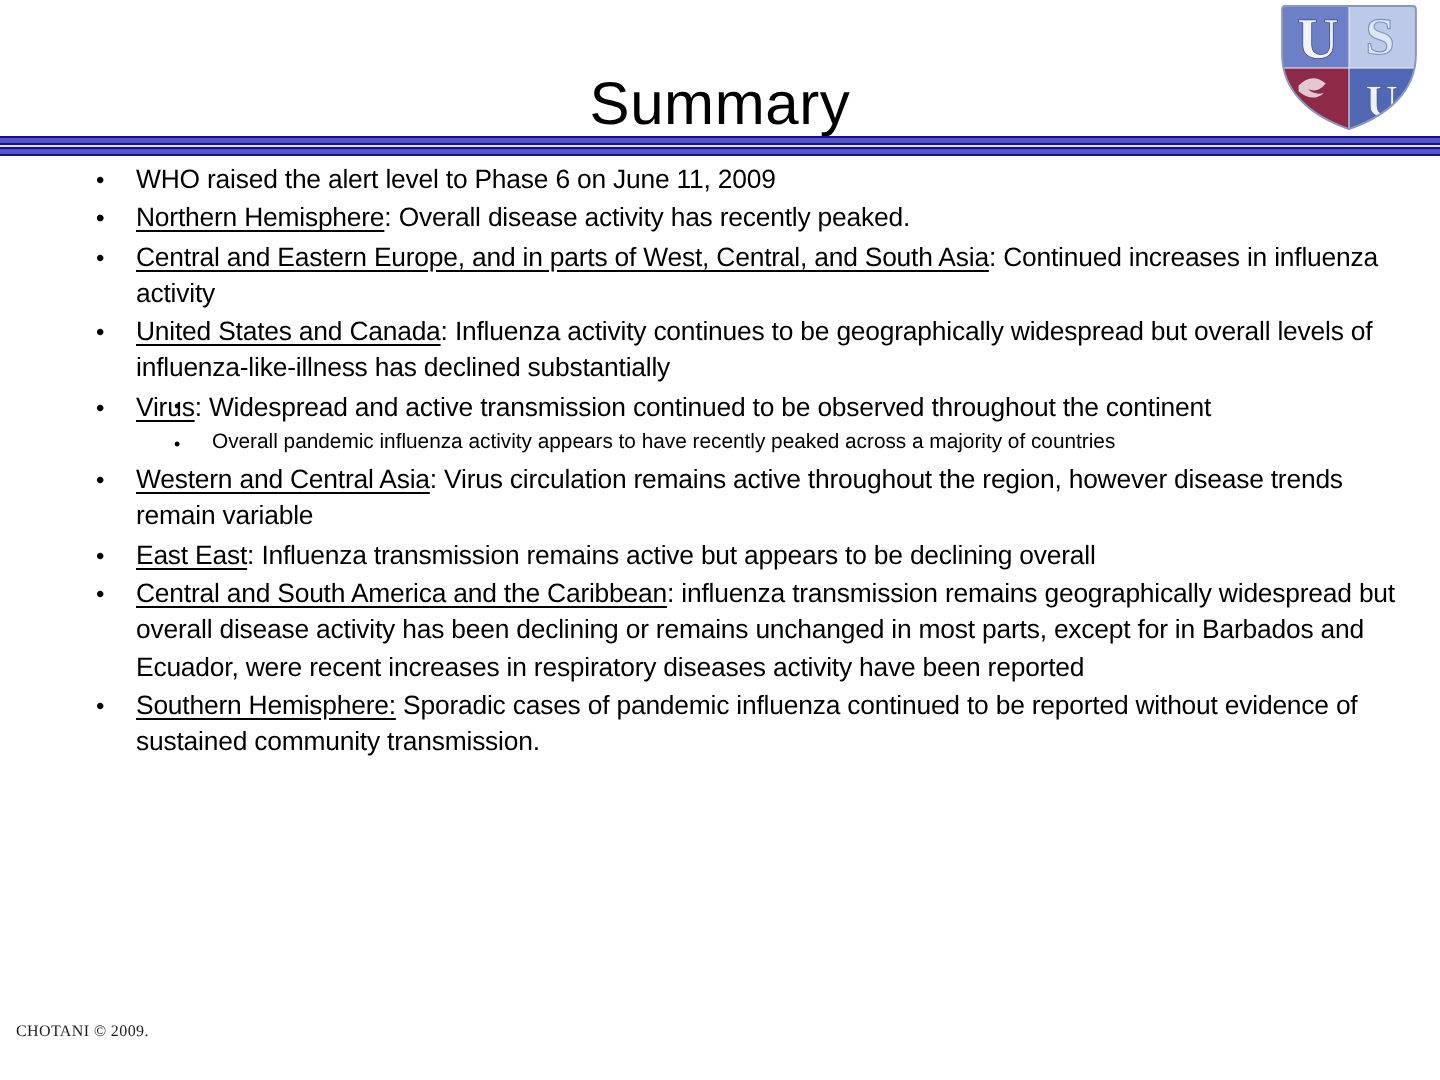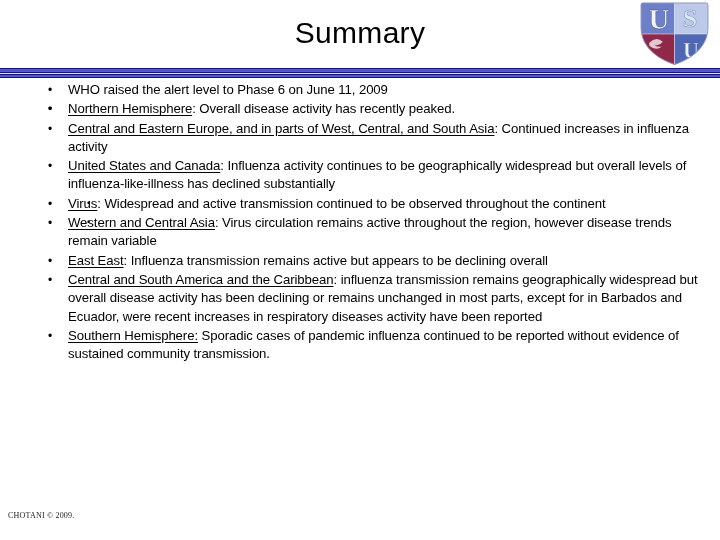--- a/index.html
+++ b/index.html
@@ -2,21 +2,21 @@
 <html><head>
 <meta charset="utf-8">
 <style>
   html,body{margin:0;padding:0;}
   body{
     width:720px;height:540px;position:relative;overflow:hidden;
     background:#ffffff;color:#000;
     font-family:"Liberation Sans", sans-serif;
   }
   .slide-title{
-    position:absolute;top:16px;left:0;width:720px;
+    position:absolute;top:36px;left:0;width:720px;
     text-align:center;font-size:30px;font-weight:400;color:#000;
     letter-spacing:0.3px;margin:0;
   }
   .separator{
     position:absolute;top:68px;left:0;width:720px;height:10px;
     background:linear-gradient(to bottom,
       #14147a 0%, #14147a 10%,
       #5454cc 10%, #5454cc 36%,
       #14147a 36%, #14147a 46%,
       #e2e2f6 46%, #e2e2f6 55%,
@@ -74,20 +74,20 @@
 <div class="separator"></div>
 
 <div class="content">
     <div class="bullet level1"><span class="marker">•</span><span>WHO raised the alert level to Phase 6 on June 11, 2009</span></div>
     <div class="bullet level1"><span class="marker">•</span></div>
     <div class="bullet level1"><span class="marker">•</span><span class="region">Northern Hemisphere</span>: <span>Overall disease activity has recently peaked.</span></div>
     <div class="bullet level1"><span class="marker">•</span><span class="region">Central and Eastern Europe, and in parts of West, Central, and South Asia</span>: <span>Continued increases in influenza activity</span></div>
     <div class="bullet level1"><span class="marker">•</span><span class="region">United States and Canada</span>: <span>Influenza activity continues to be geographically widespread but overall levels of influenza-like-illness has declined substantially</span></div>
     <div class="bullet level2"><span class="marker">•</span></div>
     <div class="bullet level1"><span class="marker">•</span><span class="region">Virus</span>: <span>Widespread and active transmission continued to be observed throughout the continent</span></div>
-    <div class="bullet level2"><span class="marker">•</span></div>
+    <div class="bullet level2"><span class="marker">•</span><span>Overall pandemic influenza activity appears to have recently peaked across a majority of countries</span></div>
     <div class="bullet level1"><span class="marker">•</span><span class="region">Western and Central Asia</span>: <span>Virus circulation remains active throughout the region, however disease trends remain variable</span></div>
     <div class="bullet level1"><span class="marker">•</span><span class="region">East East</span>: <span>Influenza transmission remains active but appears to be declining overall</span></div>
     <div class="bullet level1"><span class="marker">•</span><span class="region">Central and South America and the Caribbean</span>: <span>influenza transmission remains geographically widespread but overall disease activity has been declining or remains unchanged in most parts, except for in Barbados and Ecuador, were recent increases in respiratory diseases activity have been reported</span></div>
     <div class="bullet level1"><span class="marker">•</span><span class="region">Southern Hemisphere:</span> <span>Sporadic cases of pandemic influenza continued to be reported without evidence of sustained community transmission.</span></div>
   </div>
 
 <div class="footer">CHOTANI © 2009.</div>
 
 </body></html>

